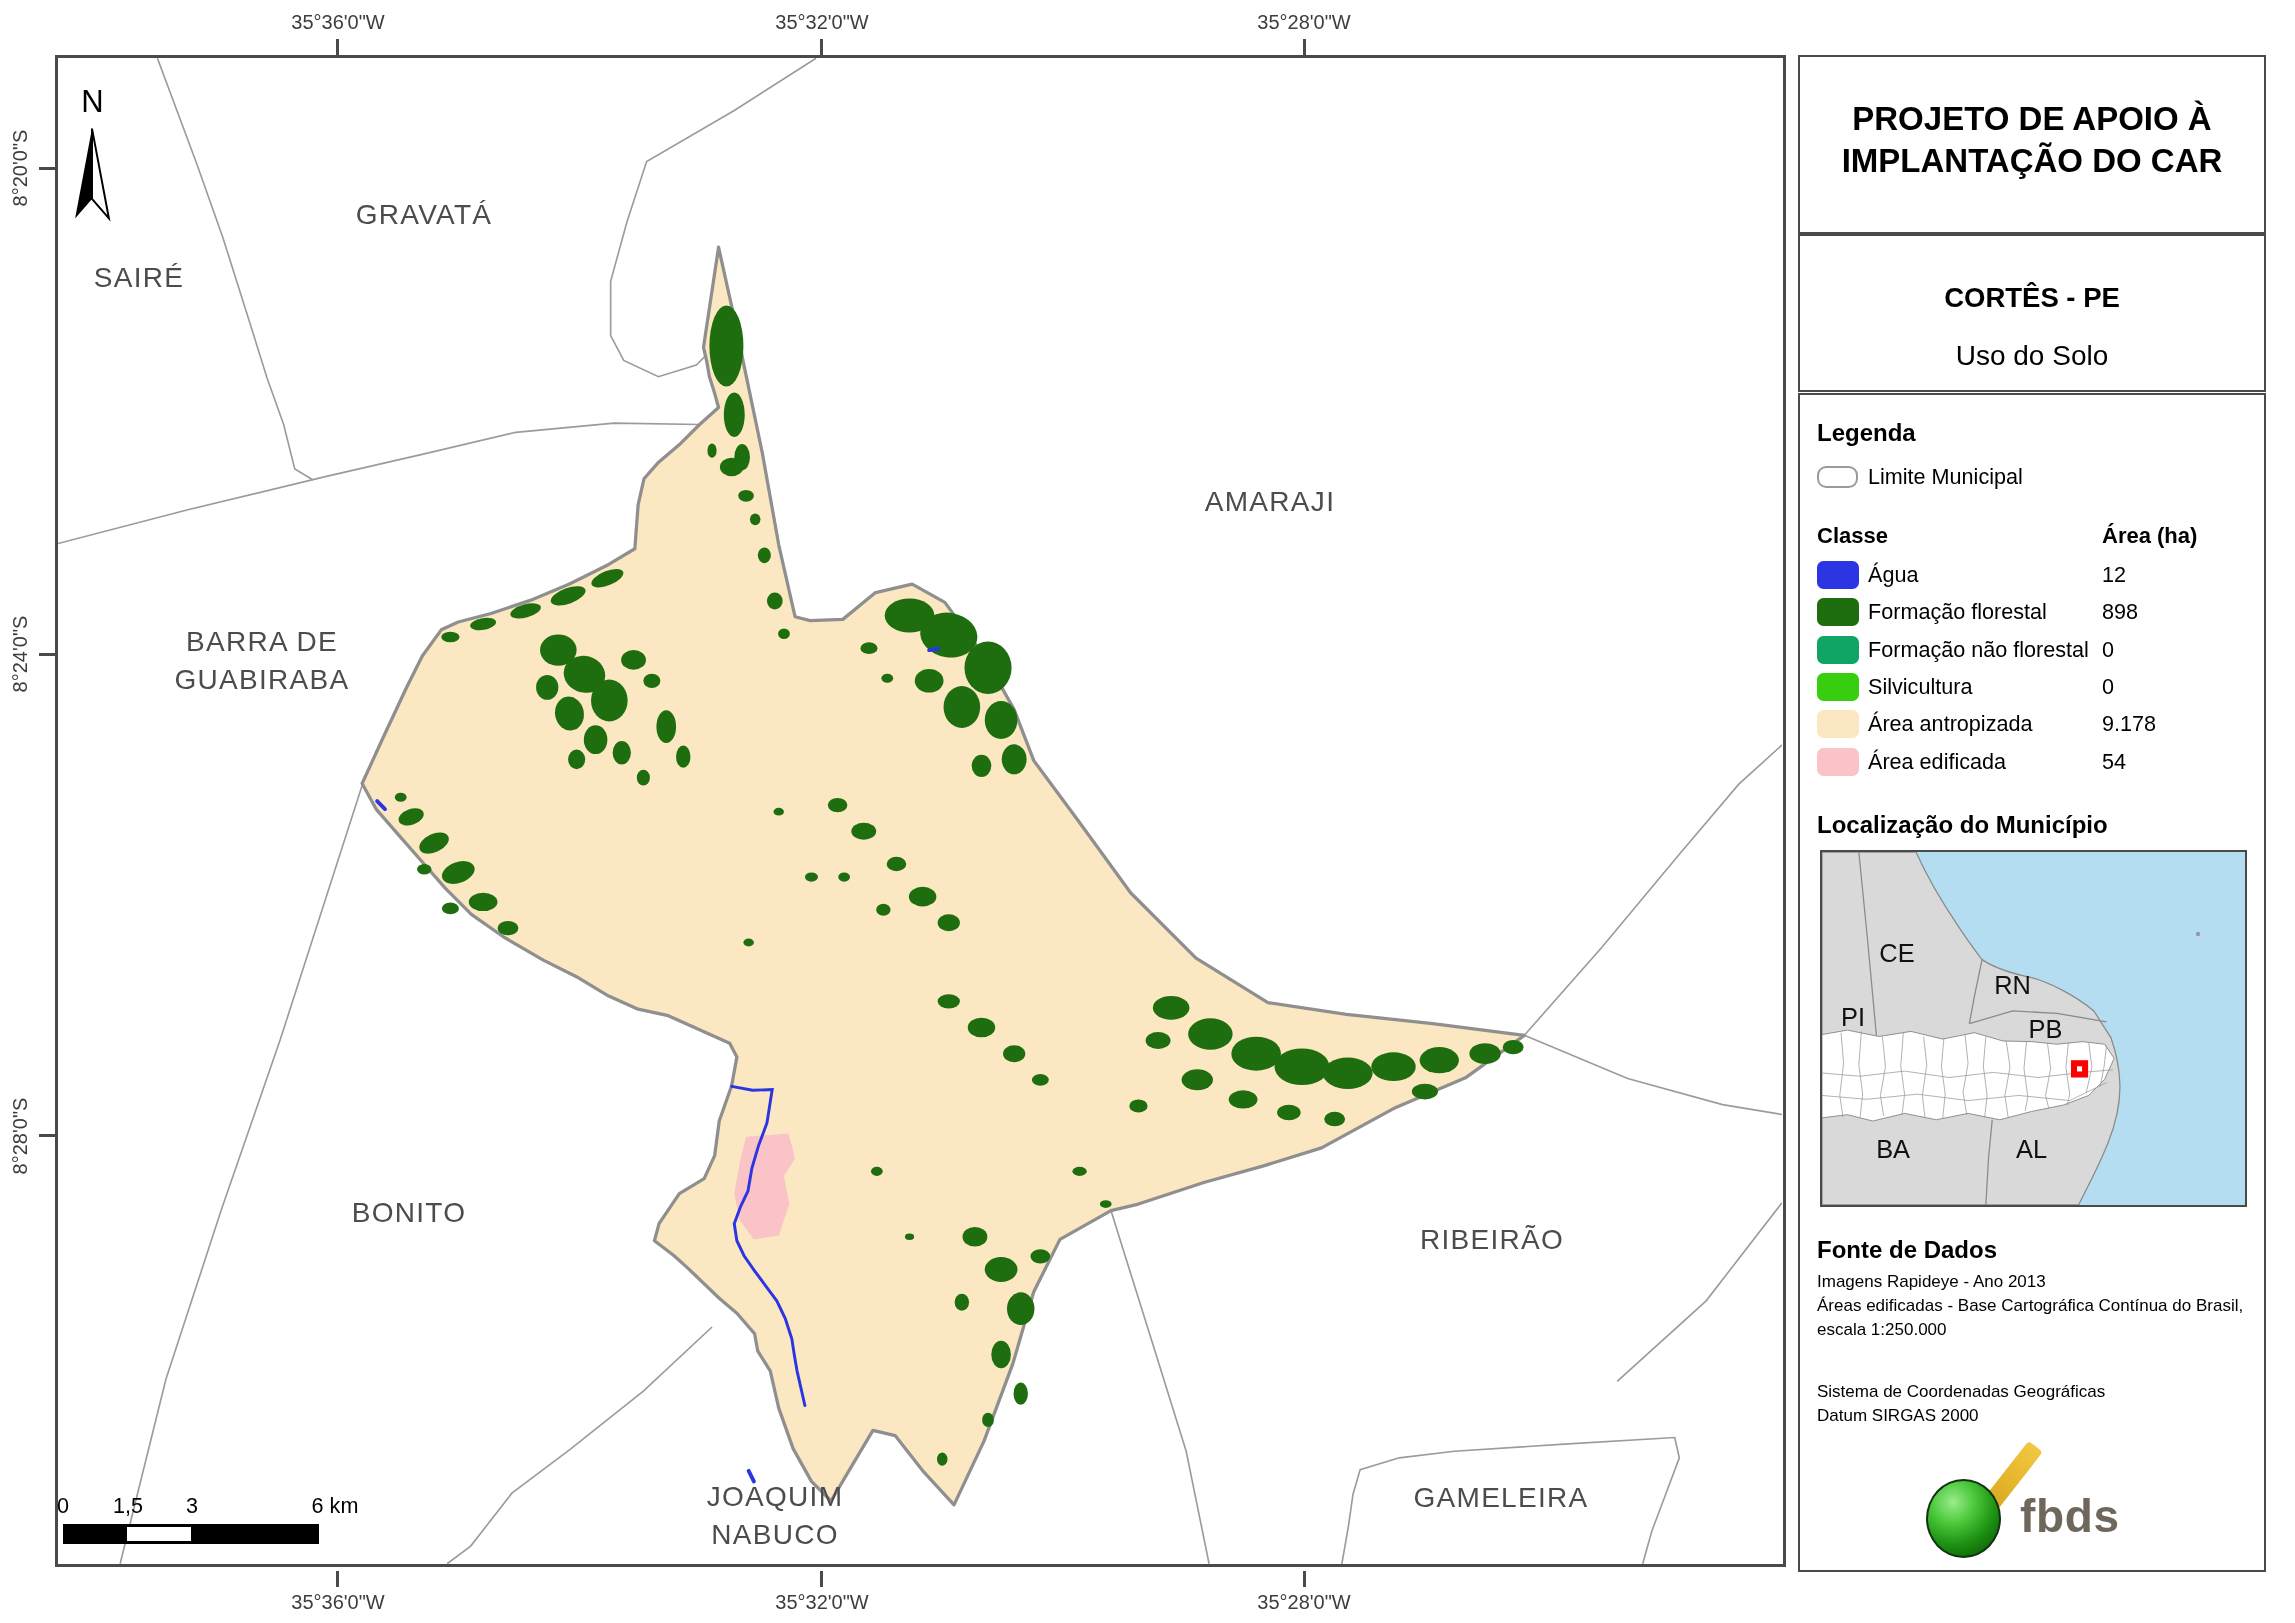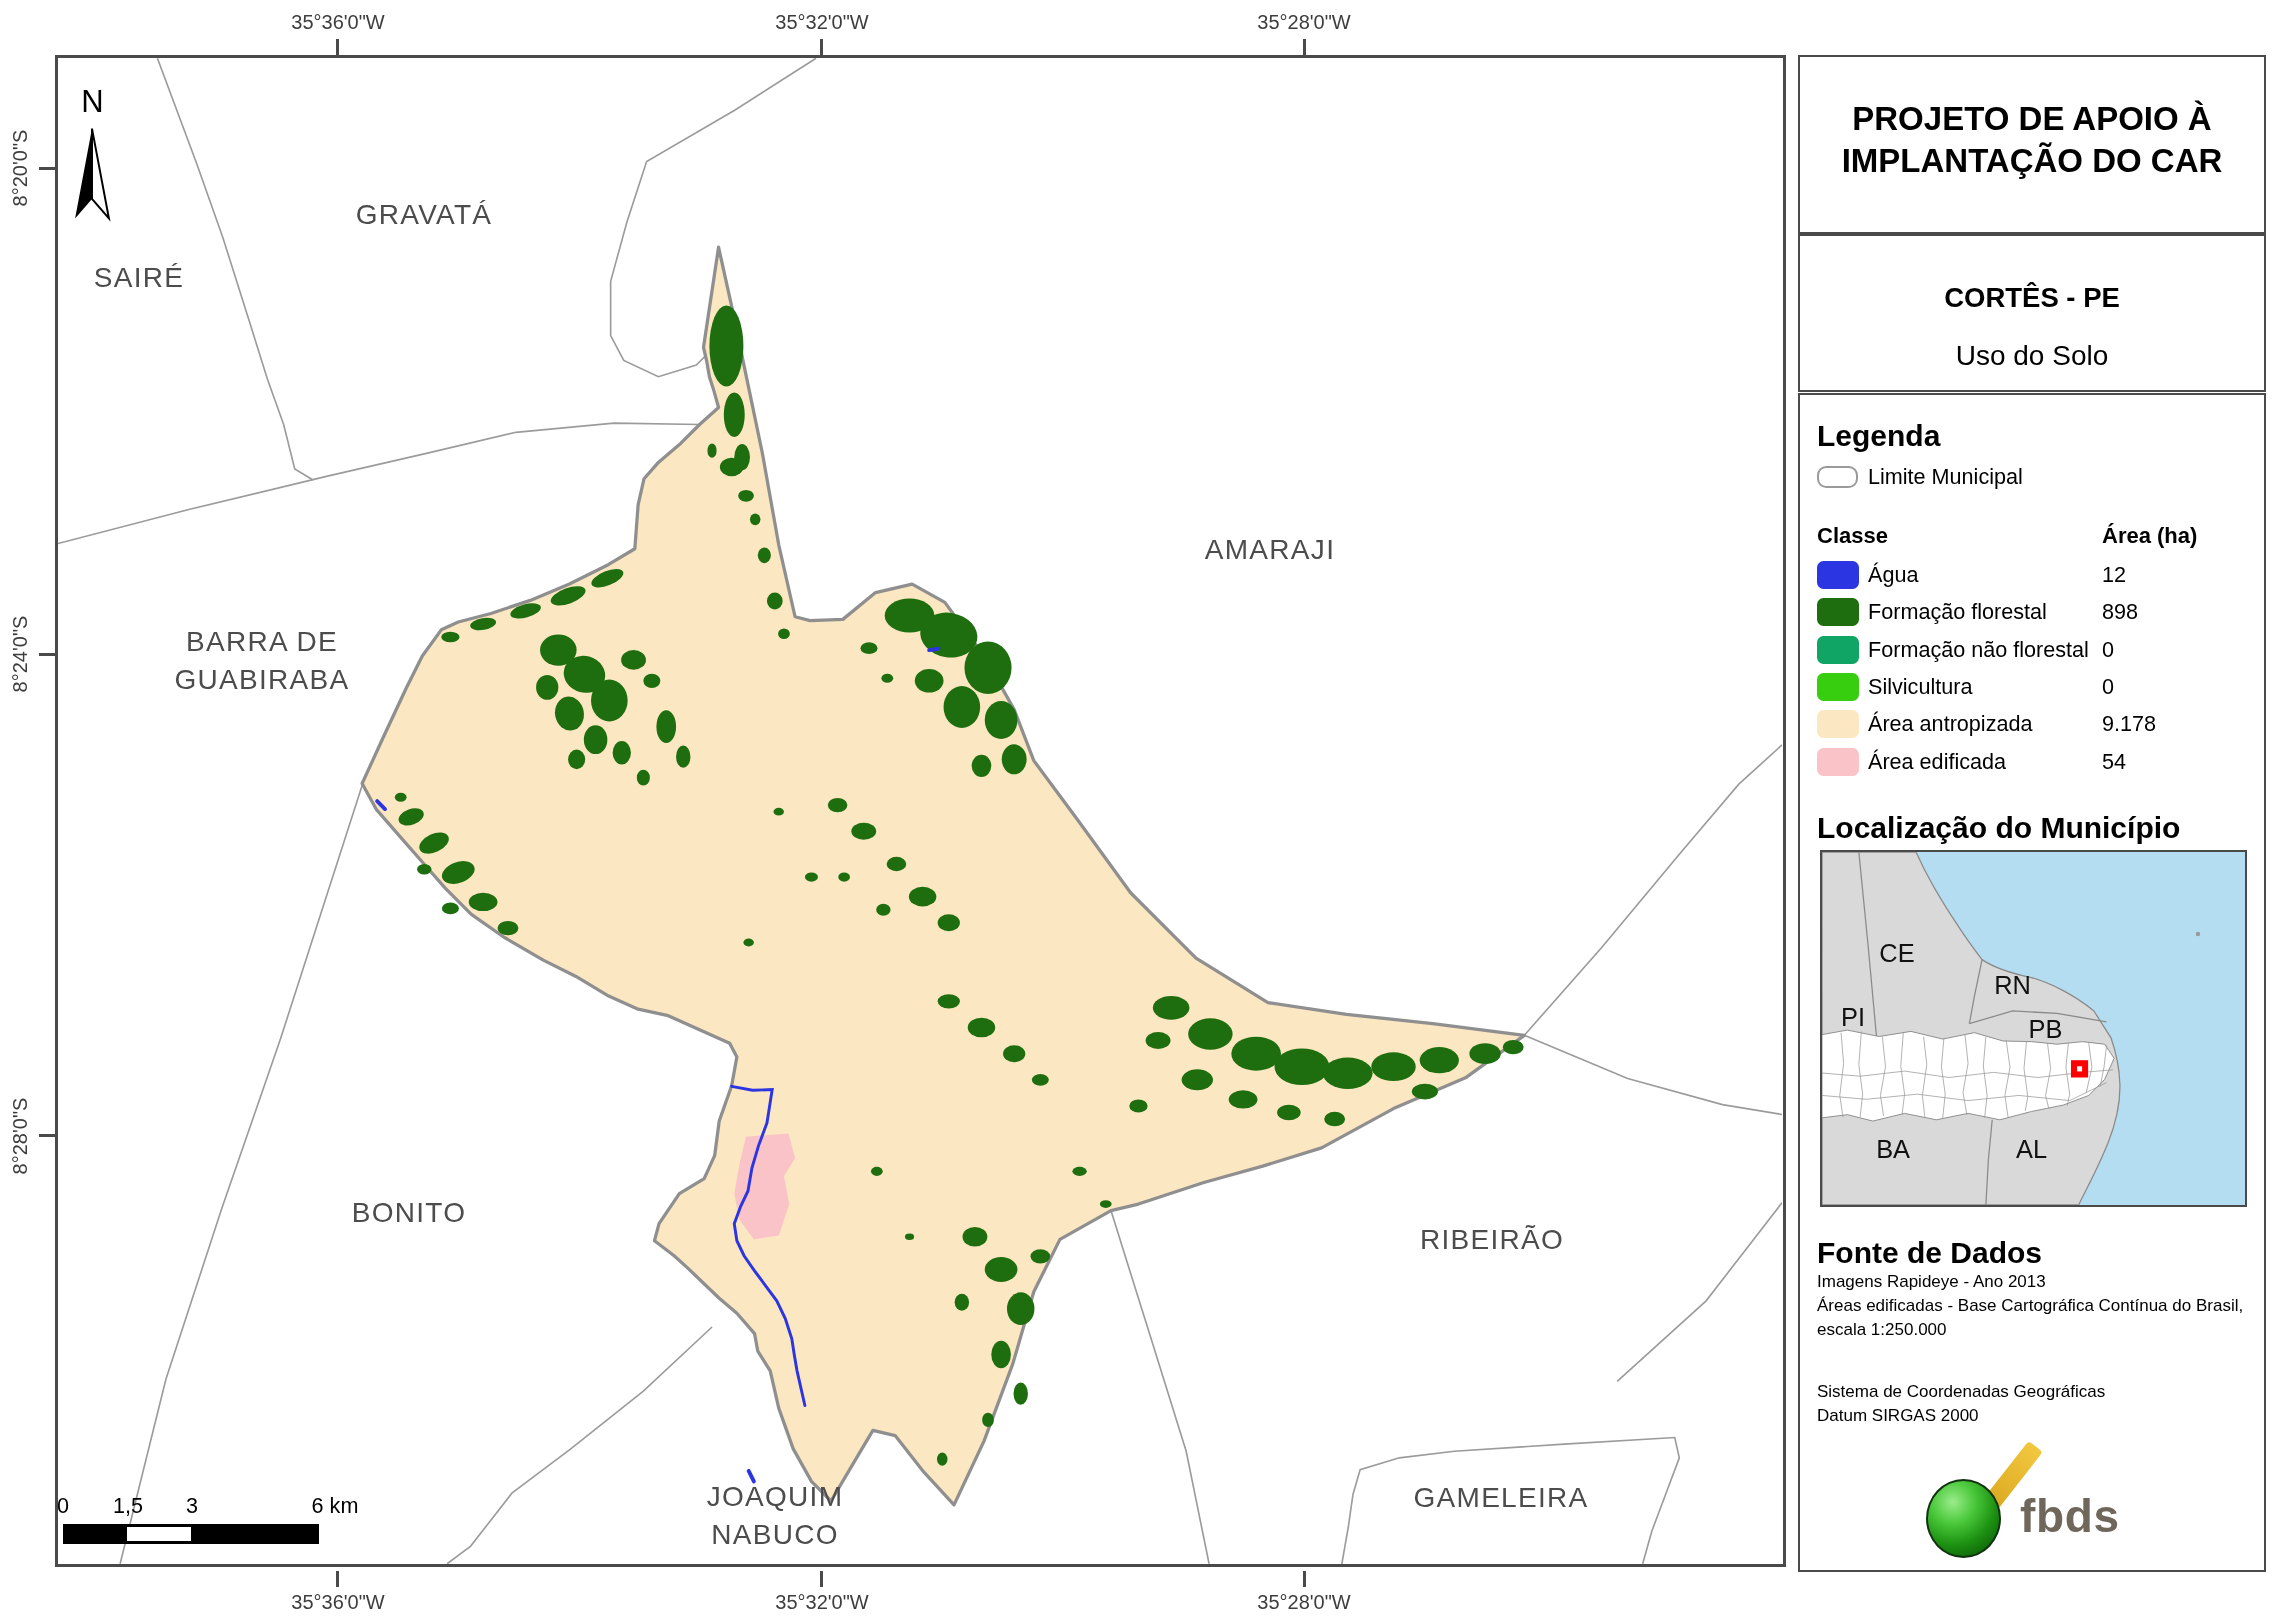--- a/index.html
+++ b/index.html
@@ -36,21 +36,21 @@
   .pbox{position:absolute; left:1798px; width:468px; background:#fff;
         border:2.6px solid #4a4a4a; box-sizing:border-box;}
   .pbox1{top:55px; height:179px;}
   .pbox2{top:234px; height:158px;}
   .pbox3{top:393px; height:1179px;}
 
   .ptitle{margin-top:41px; text-align:center; font-size:33px; font-weight:bold; line-height:1.26; color:#000;}
   .psub1{margin-top:46px; text-align:center; font-size:27.5px; font-weight:bold; color:#000;}
   .psub2{margin-top:26px; text-align:center; font-size:28px; color:#000;}
 
-  .heading{position:absolute; left:17px; font-size:30px; font-weight:bold; color:#000; white-space:nowrap;}
+  .heading{position:absolute; left:17px; font-size:24px; font-weight:bold; color:#000; white-space:nowrap;}
   .lg-row{position:absolute; left:0; width:100%; height:29px;}
   .lg-swatch{position:absolute; left:17px; top:0; width:42px; height:27.5px; border-radius:6.5px;}
   .lg-swatch.limite{width:41px; height:22px; background:#fff; border:2.6px solid #9a9a9a; border-radius:9.2px; box-sizing:border-box; top:2.6px;}
   .lg-label{position:absolute; left:68px; top:1.3px; font-size:21.6px; color:#000; white-space:nowrap;}
   .lg-value{position:absolute; left:302px; top:1.3px; font-size:21.6px; color:#000;}
   .lg-colhead{position:absolute; font-size:22px; font-weight:bold; color:#000;}
 
   .inset{position:absolute; left:19.6px; top:455px; width:427px; height:357px;
          border:2.6px solid #4a4a4a; box-sizing:border-box; background:#B5DDF2;}
 
@@ -212,21 +212,21 @@
   <div class="coord" style="left:1304px; top:10.5px;">35°28'0"W</div>
   <div class="coord" style="left:338px; top:1591px;">35°36'0"W</div>
   <div class="coord" style="left:822px; top:1591px;">35°32'0"W</div>
   <div class="coord" style="left:1304px; top:1591px;">35°28'0"W</div>
   <div class="coord left" style="left:19.6px; top:168px;">8°20'0"S</div>
   <div class="coord left" style="left:19.6px; top:654px;">8°24'0"S</div>
   <div class="coord left" style="left:19.6px; top:1136px;">8°28'0"S</div>
 
   <div class="maplabel" style="left:424px; top:215px;">GRAVATÁ</div>
   <div class="maplabel" style="left:139px; top:278px;">SAIRÉ</div>
-  <div class="maplabel" style="left:1270px; top:550px;">AMARAJI</div>
+  <div class="maplabel" style="left:1270px; top:502px;">AMARAJI</div>
   <div class="maplabel" style="left:262px; top:661px; width:249px;">BARRA DE GUABIRABA</div>
   <div class="maplabel" style="left:409px; top:1213px;">BONITO</div>
   <div class="maplabel" style="left:1492px; top:1240px;">RIBEIRÃO</div>
   <div class="maplabel" style="left:775px; top:1516px; width:209px;">JOAQUIM NABUCO</div>
   <div class="maplabel" style="left:1501px; top:1498px;">GAMELEIRA</div>
 
   <div class="sb-label" style="left:63px;  top:1493px;">0</div>
   <div class="sb-label" style="left:128px; top:1493px;">1,5</div>
   <div class="sb-label" style="left:192px; top:1493px;">3</div>
   <div class="sb-label" style="left:335px; top:1493px;">6 km</div>

